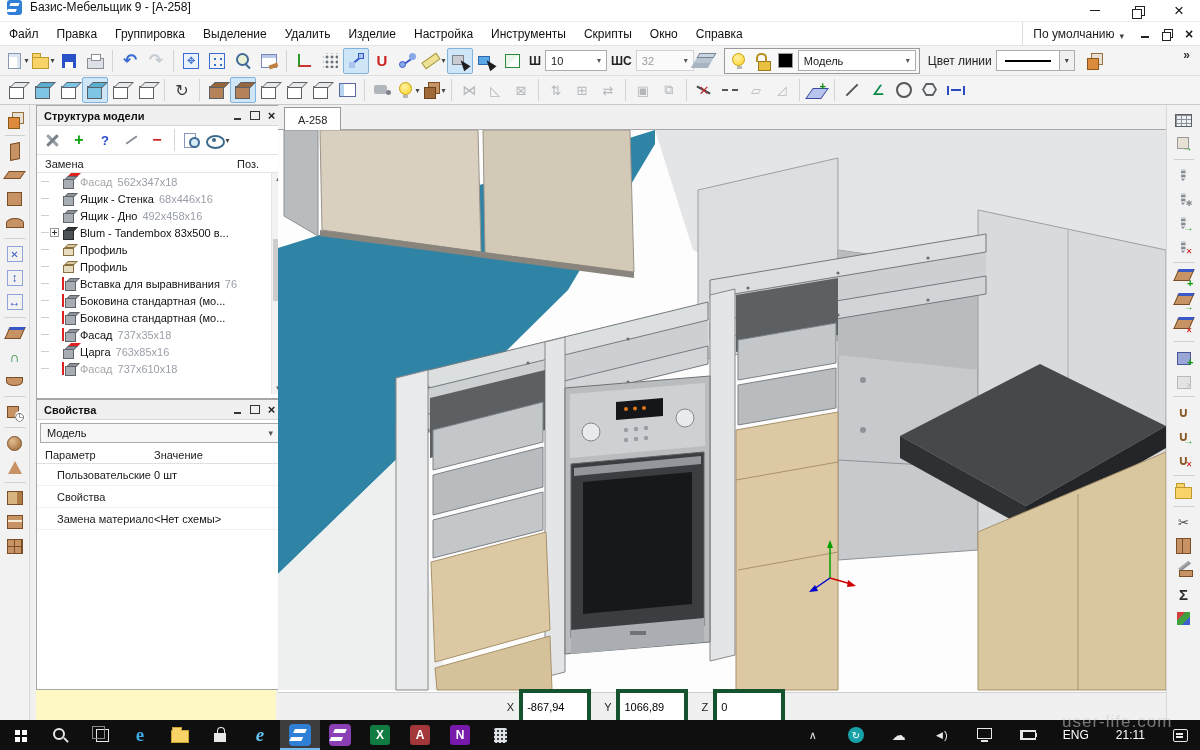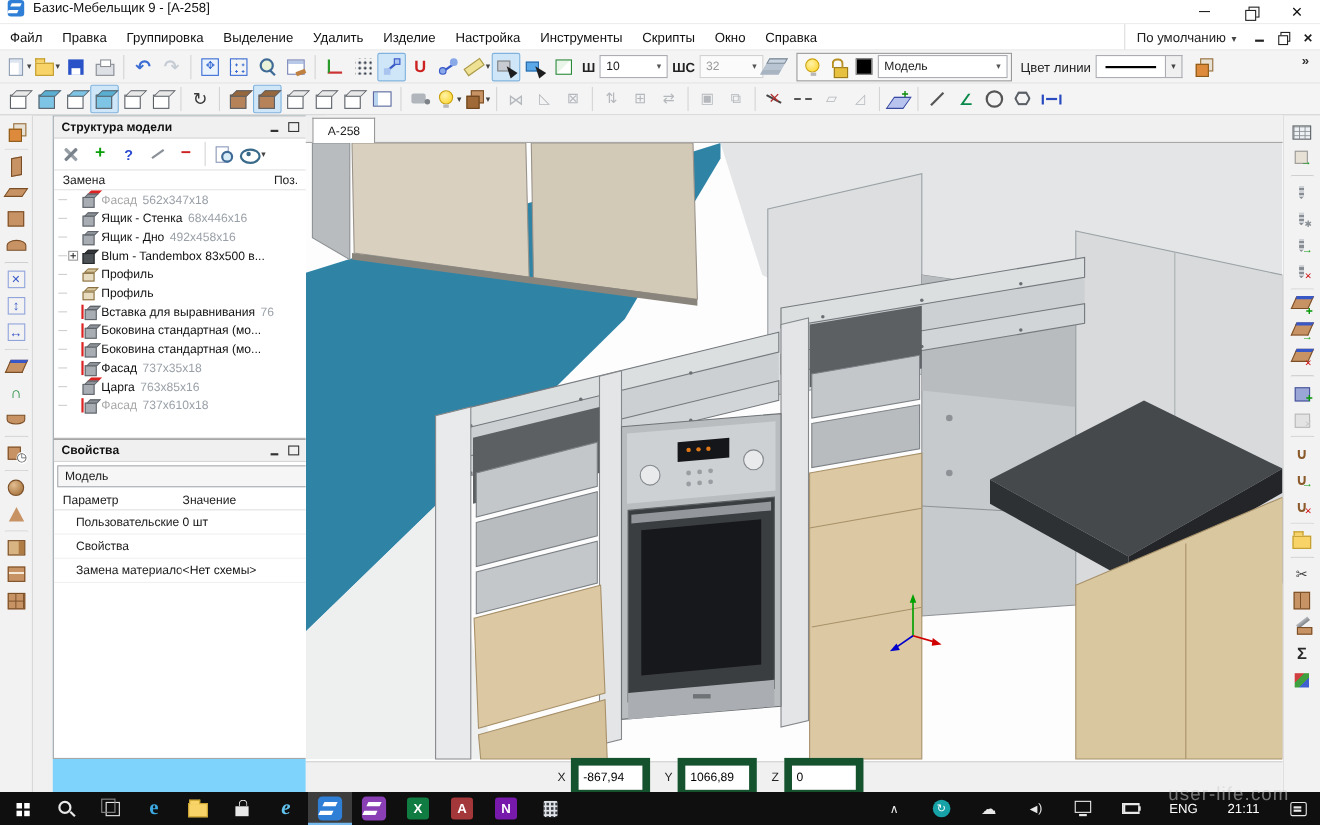--- a/index.html
+++ b/index.html
@@ -171,21 +171,21 @@
   .ic-cube-delete::after{color:#c9c9c9}
   .grv::before{content:"∪";font-weight:800;font-size:14px;color:#8a5a2a}
   .ic-scissors::before{content:"✂";font-size:13px;color:#444}
   .ic-cabinet::before{content:"";width:13px;height:14px;background:#c89364;border:1px solid #7a4f28;background-image:linear-gradient(90deg,transparent 5px,#7a4f28 5px,#7a4f28 6px,transparent 6px)}
   .ic-drill-part::before{content:"";width:13px;height:4px;background:linear-gradient(#b8bcc0,#7d8185);transform:rotate(-38deg);position:absolute;left:3px;top:3px}
   .ic-drill-part::after{content:"";width:12px;height:5px;background:#c89364;border:1px solid #7a4f28;position:absolute;left:4px;bottom:2px}
   .ic-sigma::before{content:"Σ";font-weight:bold;font-size:15px;color:#2a2a2a}
   .ic-materials::before{content:"";width:13px;height:13px;background:linear-gradient(135deg,#d04040 33%,#40a040 33% 66%,#4060d0 66%)}
 
   
-  .panels{position:absolute;left:48px;top:105px;width:240px;height:615px;background:#7dd3fc}
+  .panels{position:absolute;left:36px;top:105px;width:240px;height:615px;background:#fef9c3}
   .panel{position:absolute;left:0;width:248px;background:#fff;border:1px solid #a7a7a7}
   .p-struct{top:0;height:294px}
   .p-props{top:294px;height:291px}
   .ptitle{height:20px;background:#f0f0f0;border-bottom:1px solid #d6d6d6;display:flex;align-items:center;padding:0 4px 0 7px}
   .ptitle b{font-size:11px;color:#111}
   .pbtns{margin-left:auto;display:flex;gap:2px}
   .pbtn{width:15px;height:14px;display:flex;align-items:center;justify-content:center;position:relative}
   .pb-min::before{content:"";width:7px;height:2px;background:#333;margin-top:7px}
   .pb-max::before{content:"";width:8px;height:7px;border:1px solid #333}
   .pb-close::before{content:"×";font-size:13px;font-weight:bold;color:#222;line-height:1}
@@ -236,21 +236,21 @@
   .pval{position:absolute;left:117px;color:#111;white-space:nowrap}
 
   
   .viewport{position:absolute;left:278px;top:105px;width:888px;height:615px;background:#fff}
   .vtabs{position:relative;height:25px;background:#f0f0f0;border-bottom:1px solid #a8a8a8}
   .vtab{position:absolute;left:6px;top:2px;height:25px;background:#fff;border:1px solid #989898;border-bottom:none;padding:0 13px;font-size:11px;display:flex;align-items:center;color:#222}
   .canvas{position:relative;width:888px;height:562px;background:#fdfdfd;overflow:hidden}
   .canvas svg{display:block}
   .coordbar{position:absolute;left:0;bottom:0;width:888px;height:28px;background:#f0f0f0;border-top:1px solid #d0d0d0;display:flex;align-items:center;justify-content:center;gap:5px;padding-right:160px}
   .coordbar label{font-size:11px;color:#222;margin-left:8px}
-  .coordbar input{width:72px;height:36px;border:7px solid #14532d;font-size:11px;padding:0 4px;font-family:inherit}
+  .coordbar input{width:72px;height:36px;border:4px solid #14532d;font-size:11px;padding:0 4px;font-family:inherit}
 
   
   .taskbar{position:absolute;left:0;top:720px;width:1200px;height:30px;background:#0f0f0f;display:flex;align-items:stretch;color:#e8e8e8}
   .tb-btn{width:40px;display:flex;align-items:center;justify-content:center;position:relative;flex:none}
   .tb-btn.active{background:#3d3d3d;box-shadow:inset 0 -2px 0 #76b9ed}
   .tb-start::before{content:"";width:5px;height:5px;background:#fff;box-shadow:7px 0 0 #fff,0 7px 0 #fff,7px 7px 0 #fff;margin:-6px 6px 0 0}
   .tb-search::before{content:"";width:8px;height:8px;border:2px solid #e8e8e8;border-radius:50%;position:absolute;left:13px;top:8px}
   .tb-search::after{content:"";width:6px;height:2px;background:#e8e8e8;transform:rotate(45deg);position:absolute;left:23px;top:19px}
   .tb-taskview::before{content:"";width:11px;height:11px;border:1.5px solid #e8e8e8;background:#0f0f0f;position:absolute;left:16px;top:9px}
   .tb-taskview::after{content:"";width:11px;height:11px;border:1.5px solid #8a8a8a;position:absolute;left:12px;top:6px}

